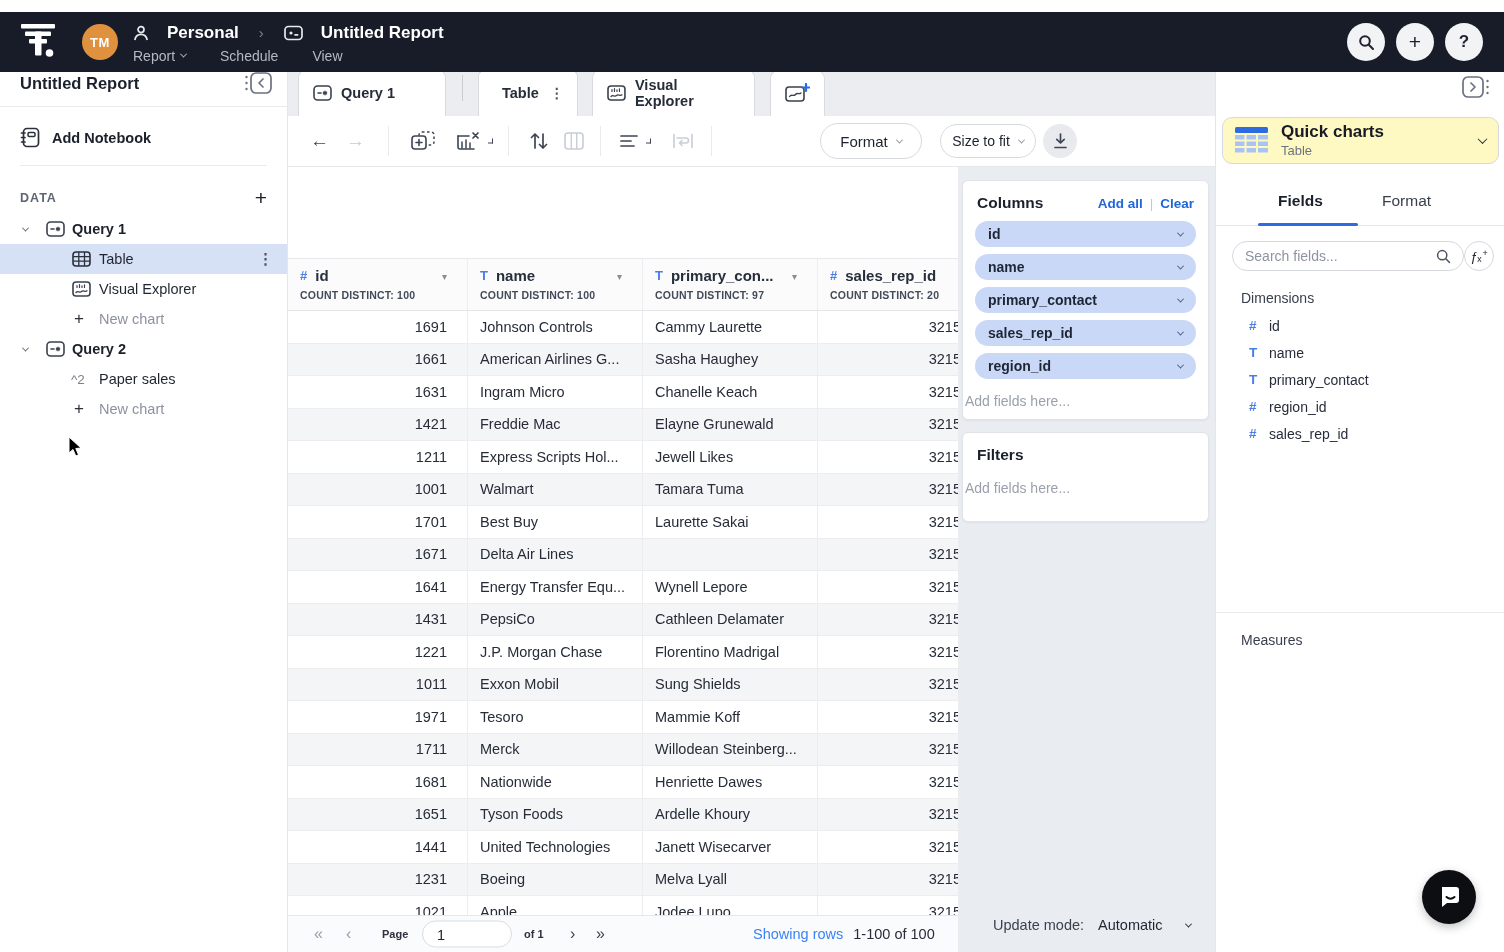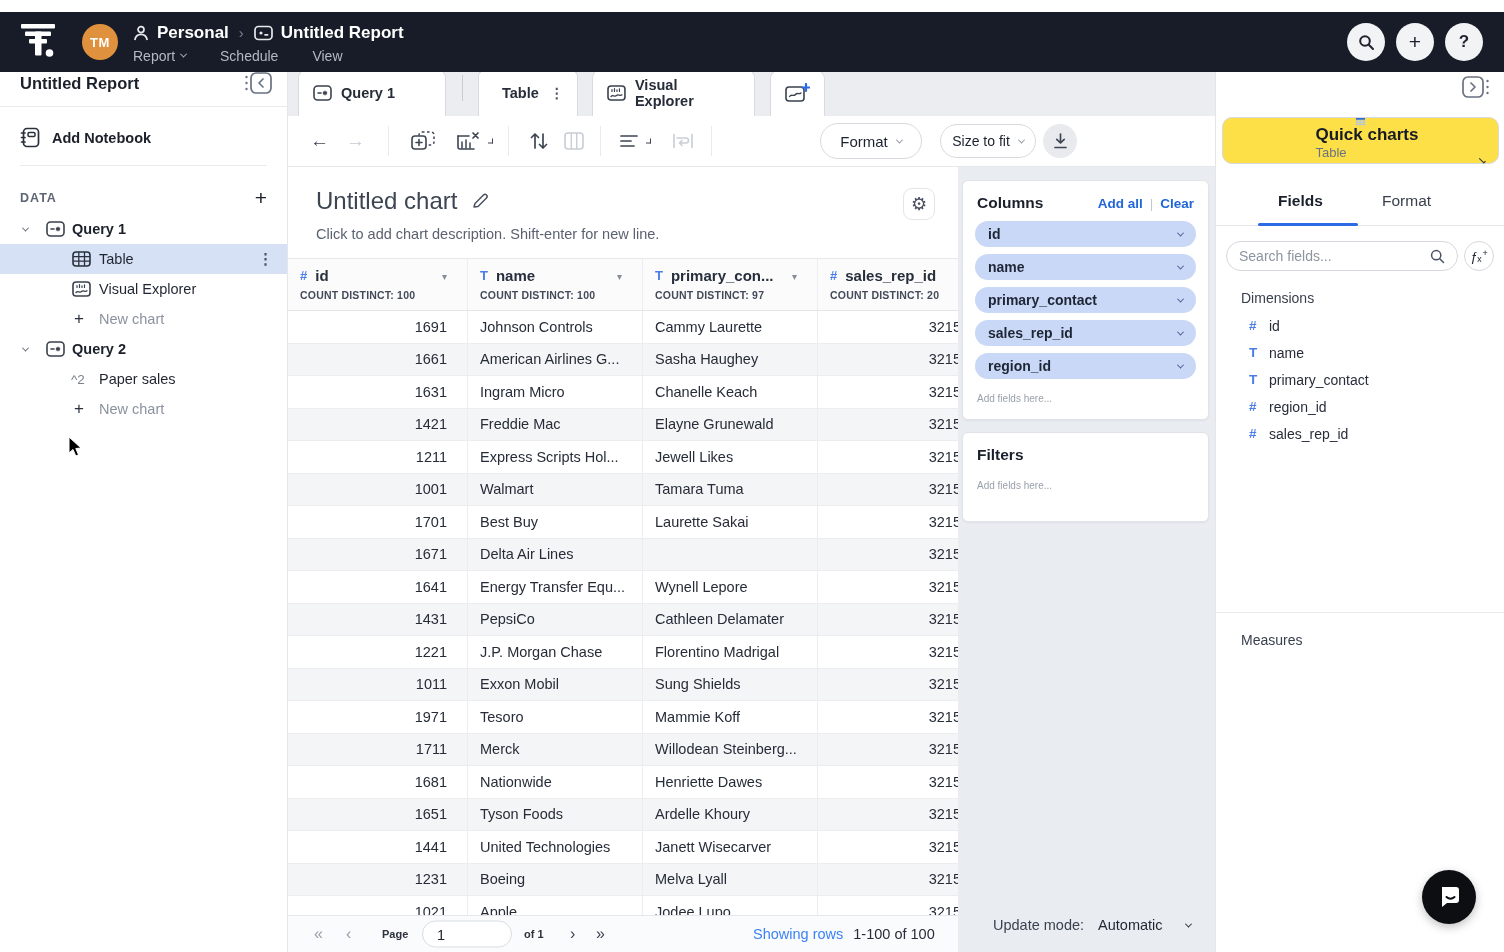--- a/index.html
+++ b/index.html
@@ -9,21 +9,21 @@
     font-family:"Liberation Sans", sans-serif; color:#20252f;
     -webkit-font-smoothing:antialiased;
   }
   
   .topbar { position:absolute; left:0; top:0; width:1504px; height:60px;
     background:var(--topbar,#171c28); display:flex; align-items:center; padding-left:20px; z-index:10;margin-top:12px;}
   .logo { width:38px; height:40px; margin-right:24px; }
   .avatar { width:36px; height:36px; border-radius:50%; background:var(--avatar,#e0913d);
     color:#fff; font-size:13px; font-weight:700; display:flex; align-items:center; justify-content:center; letter-spacing:.5px;}
   .bc-wrap { margin-left:15px; }
-  .bc-top { display:flex; align-items:center; gap:8px; height:24px;justify-content:flex-end; }
+  .bc-top { display:flex; align-items:center; gap:18px; height:24px;justify-content:flex-end; }
   .bc-top .crumb { color:#fff; font-size:17px; font-weight:700; }
   .bc-sep { color:#7c8292; font-size:15px; margin:0 2px; }
   .bc-menus { display:flex; align-items:center; gap:34px; margin-top:3px; }
   .bc-menus span { color:#b4b9c3; font-size:14px; cursor:default; display:flex; align-items:center; gap:6px;}
   .top-actions { margin-left:auto; display:flex; gap:11px; padding-right:21px; }
   .circle-btn { width:38px; height:38px; border-radius:50%; background:#f2f3f5; display:flex;
     align-items:center; justify-content:center; color:#1d222e; font-weight:700; }
   .chev { display:inline-block; width:7px; height:7px; border-right:1.6px solid currentColor;
     border-bottom:1.6px solid currentColor; transform:rotate(45deg) translate(-1px,-1px); }
   .chev.sm { width:5px; height:5px; }
@@ -118,40 +118,40 @@
   .card-filters { top:265px; height:90px; }
   .card-head { display:flex; align-items:baseline; justify-content:space-between; padding:13px 14px 9px 14px; }
   .card-title { font-size:15.5px; font-weight:700; color:#1a202c; }
   .card-links { font-size:13.5px; font-weight:600; color:var(--link,#2166d6); display:flex; gap:7px; align-items:center;}
   .card-links .lsep { color:#c3c8d2; font-weight:400; }
   .pills { padding:0 12px; }
   .pill { height:26px; border-radius:13px; background:var(--pill,#c9d8f6); margin-bottom:7px;
     display:flex; align-items:center; justify-content:space-between; padding:0 13px; }
   .pill .plabel { font-size:14px; font-weight:600; color:#1e2635; }
   .pill .chev { color:#46598a; }
-  .drop-hint { font-size:10px; color:#9aa1ac; padding:7px 14px; }
+  .drop-hint { font-size:14px; color:#9aa1ac; padding:7px 2px; }
   .mid-update { position:absolute; left:35px; top:750px; display:flex; align-items:center; gap:14px; }
   .mu-label { font-size:14.5px; color:#3a424f; }
   .mu-value { font-size:14.5px; color:#1f2632; display:flex; align-items:center; gap:23px; }
   
   .right-panel { position:absolute; left:1215px; top:60px; width:289px; height:892px; background:#fff;
     border-left:1px solid #e3e5e9; z-index:6; }
   .rp-collapse { position:absolute; left:245px; top:15px; }
   .quick-box { position:absolute; left:6px; top:57px; width:277px; height:47px; border:1px solid #d6d9df;
-    border-radius:10px; display:flex; align-items:center; padding:0 12px; background:#fde047;flex-direction:column; }
+    border-radius:10px; display:flex; align-items:center; padding:0 12px; background:#fef9c3; }
   .qc-text { margin-left:13px; }
   .qc-title { font-size:17px; font-weight:600; color:#161b26; line-height:1.1; }
   .qc-sub { font-size:13px; color:#6b7380; margin-top:1px; }
   .qc-chev { margin-left:auto; color:#2a303c; }
   .rp-tabs { position:absolute; left:0; top:122px; right:0; height:44px; border-bottom:1px solid #e6e8eb; }
   .rp-tab { position:absolute; top:10px; font-size:15.5px; }
   .rp-tab.active { left:62px; font-weight:700; color:#1a202c; }
   .rp-tab.idle { left:166px; color:#39404d; }
   .rp-underline { position:absolute; left:42px; top:41px; width:100px; height:3px; background:var(--accent,#2d6ae3); border-radius:2px;}
-  .rp-search { position:absolute; left:10px; top:181px; width:232px; height:30px; border:1px solid #d5d8dd;
+  .rp-search { position:absolute; left:16px; top:181px; width:232px; height:30px; border:1px solid #d5d8dd;
     border-radius:15px; display:flex; align-items:center; padding:0 12px; background:#fff; }
   .rp-search input { border:none; outline:none; flex:1; font-size:14px; color:#20252f; background:transparent;
     font-family:"Liberation Sans",sans-serif; }
   .rp-search input::placeholder { color:#8d94a0; }
   .fx-btn { position:absolute; left:248px; top:181px; width:30px; height:30px; border:1px solid #d5d8dd;
     border-radius:50%; display:flex; align-items:center; justify-content:center; font-size:13px; color:#20252f; background:#fff;}
   .fx-btn sup { font-size:9px; margin-left:1px; }
   .rp-section { position:absolute; left:25px; font-size:14px; color:#39404d; }
   .dim-list { position:absolute; left:0; top:252px; right:0; }
   .dim-item { height:27px; display:flex; align-items:center; padding-left:33px; }
@@ -371,32 +371,20 @@
         <span class="chev sm" style="color:#8a909c"></span>
     </div>
     <div class="tb-download">
       <svg width="15" height="16" viewBox="0 0 15 16">
         <path d="M7.5 1 L7.5 9.5 M3.8 6.3 L7.5 10 L11.2 6.3" fill="none" stroke="#3e4553" stroke-width="1.7" stroke-linecap="round" stroke-linejoin="round"></path>
         <path d="M2 14.5 L13 14.5" stroke="#3e4553" stroke-width="1.7" stroke-linecap="round"></path>
       </svg>
     </div>
   </div>
 
-  <div class="chart-head">
-    <div class="chart-title-row">
-      <span class="chart-title">Untitled chart</span>
-      <svg width="18" height="18" viewBox="0 0 18 18">
-        <path d="M3 15 L4 11.5 L12.5 3 Q14 1.5 15.5 3 Q17 4.5 15.5 6 L7 14.5 L3 15 Z" fill="none" stroke="#4a5160" stroke-width="1.5" stroke-linejoin="round"></path>
-      </svg>
-    </div>
-    <div class="chart-desc">Click to add chart description. Shift-enter for new line.</div>
-    <div class="gear-btn">
-      <span>⚙</span>
-    </div>
-  </div>
 
   <div class="grid">
     <div class="ghead">
       <div class="gcol w1">
         <div class="l1">
             <span class="ficon">#</span>
             <span class="cname">id</span>
           </div>
         <span class="hmenu">▾</span>
         <div class="l2">COUNT DISTINCT: 100</div>

